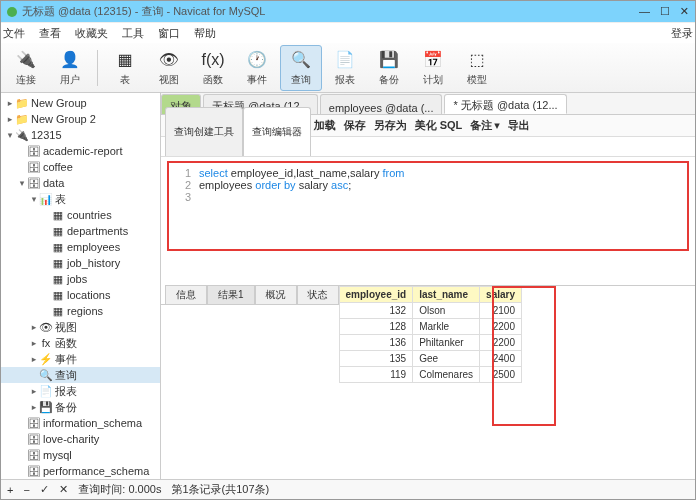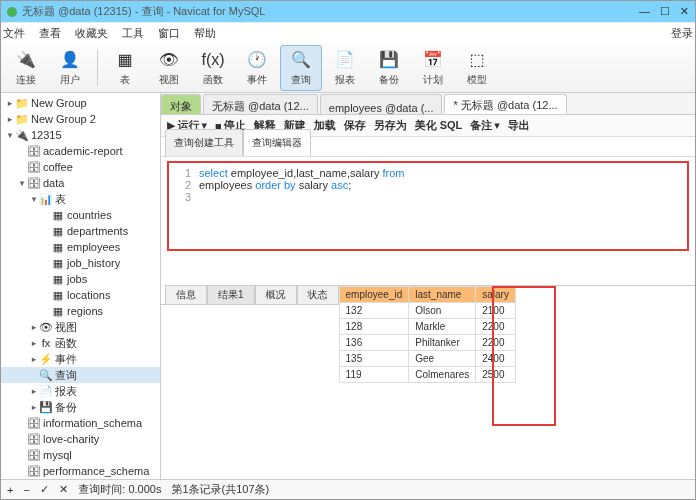--- a/index.html
+++ b/index.html
@@ -25,35 +25,35 @@
 .tree-item .tw{width:10px;text-align:center;color:#666;font-size:9px}
 .tree-item .ic{width:14px;text-align:center;margin-right:2px}
 .content{flex:1;display:flex;flex-direction:column;overflow:hidden}
 .tabs{height:22px;background:#f5f5f5;border-bottom:1px solid #ccc;display:flex;align-items:flex-end;overflow:hidden}
 .tab{height:20px;padding:0 8px;border:1px solid #ccc;border-bottom:none;margin-right:2px;background:#eee;display:flex;align-items:flex-end;gap:3px;font-size:10px;border-radius:3px 3px 0 0;cursor:pointer;white-space:nowrap}
 .tab.active{background:#b3d98c}
 .tab.cur{background:#fff;border-bottom:1px solid #fff}
 .qtoolbar{height:22px;border-bottom:1px solid #ddd;display:flex;align-items:center;padding:0 6px;gap:8px;font-size:10px;background:#fafafa}
 .qtoolbar span{cursor:pointer;display:flex;align-items:center;gap:2px}
 .subtabs{height:20px;border-bottom:1px solid #ddd;display:flex;align-items:flex-end;padding-left:4px}
-.subtab{padding:6px 8px;border:1px solid #ccc;border-bottom:none;background:#f0f0f0;font-size:10px;cursor:pointer;border-radius:3px 3px 0 0}
+.subtab{padding:17px 8px;border:1px solid #ccc;border-bottom:none;background:#f0f0f0;font-size:10px;cursor:pointer;border-radius:3px 3px 0 0}
 .subtab.active{background:#fff}
 .editor{flex:0 0 90px;border:2px solid #e53935;margin:4px 6px;padding:4px;font-family:Consolas,monospace;font-size:12px;position:relative;background:#fff}
 .editor .line{display:flex}
 .editor .ln{width:18px;color:#999;text-align:right;margin-right:8px}
 .kw{color:#1e88e5}
 .results{flex:1;display:flex;flex-direction:row;overflow:hidden;margin-top:30px}
 .rtabs{height:20px;display:flex;padding-left:4px;border-bottom:1px solid #ccc}
 .rtab{padding:2px 10px;border:1px solid #ccc;border-bottom:none;background:#f0f0f0;font-size:10px;cursor:pointer}
 .rtab.active{background:#e5e5e5}
 .grid{flex:1;overflow:auto;border-top:1px solid #ccc}
 table{border-collapse:collapse;width:auto}
 th,td{border:1px solid #ddd;padding:1px 6px;font-size:10px;text-align:left;height:16px}
-th{background:#fdba74;font-weight:normal}
-td.num{text-align:left}
+th{background:#fef9c3;font-weight:bold}
+td.num{text-align:right}
 .status{height:20px;border-top:1px solid #ccc;display:flex;align-items:center;padding:0 6px;font-size:10px;background:#f8f8f8;gap:10px}
 .status .sql{flex:1}
 .red-box-sal{position:absolute;border:2px solid #e53935;pointer-events:none}
 </style>
 </head>
 <body>
 
 <div class="titlebar">
   <span class="dot"></span>
   <span class="title">无标题 @data (12315) - 查询 - Navicat for MySQL</span>

